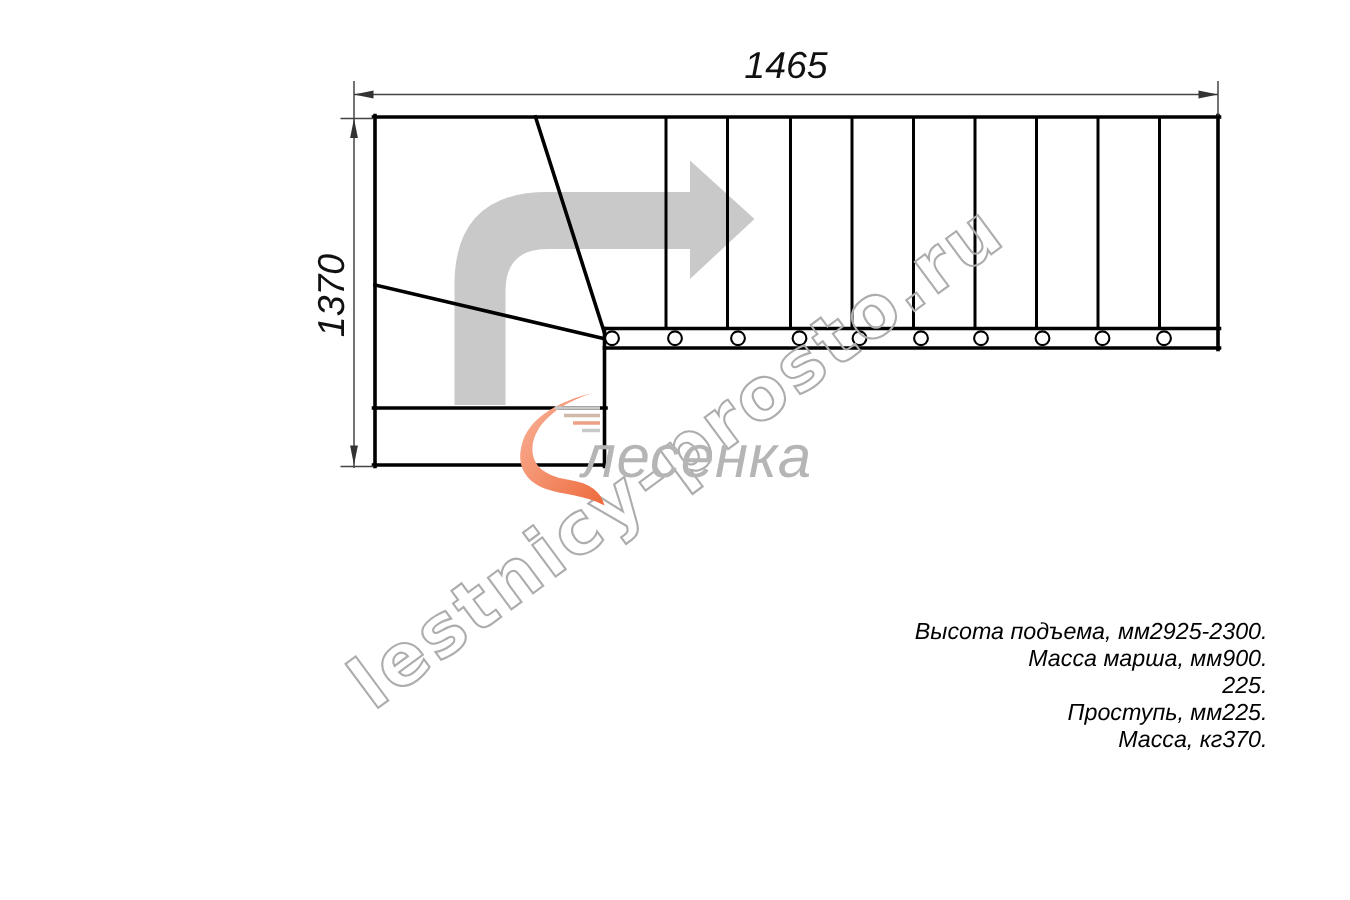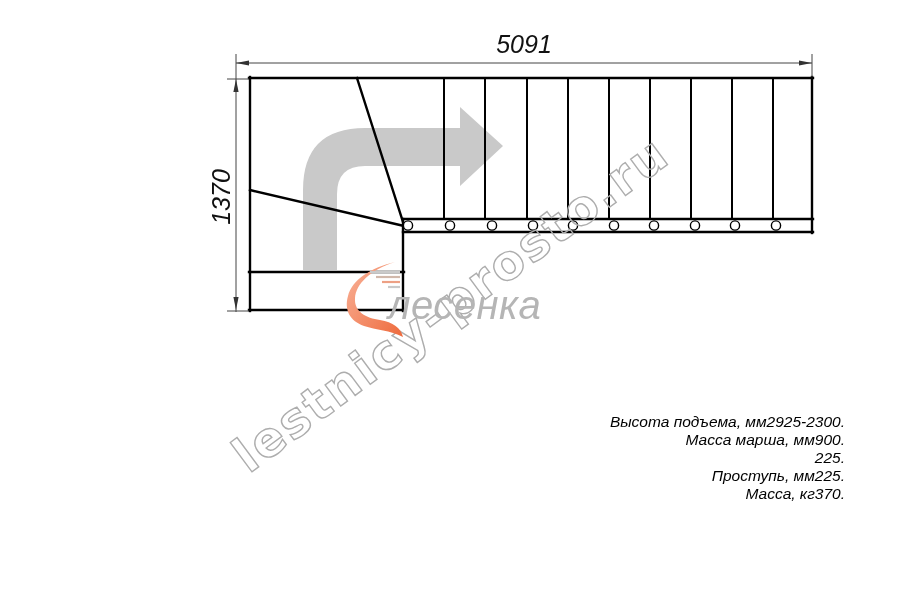--- a/index.html
+++ b/index.html
@@ -132,21 +132,21 @@
       <circle cx="614" cy="225.5" r="4.6"></circle>
       <circle cx="654" cy="225.5" r="4.6"></circle>
       <circle cx="695" cy="225.5" r="4.6"></circle>
       <circle cx="735" cy="225.5" r="4.6"></circle>
       <circle cx="776" cy="225.5" r="4.6"></circle>
     </g>
 
     <text transform="translate(453,307) rotate(-36.5)" text-anchor="middle" dominant-baseline="middle" font-family="DejaVu Sans, sans-serif" font-size="48" font-weight="bold" letter-spacing="2.5" fill="none" stroke="#adadad" stroke-width="1.4">lestnicy-prosto.ru</text>
   </svg>
 
-  <div class="dim-label width">5091</div>
+  <div class="dim-label width">1465</div>
   <div class="dim-label height">1370</div>
 
   <div class="logo">
     <svg class="swoosh" width="70" height="95" viewBox="0 0 70 95">
       <path d="M55,10 C30,18 16,32 15,46 C14,60 26,66 40,68 C53,70 61,76 63,85 C50,78 36,78 24,74 C10,69 4,58 8,44 C12,28 30,16 55,10 Z" fill="url(#swooshGrad)"></path>
       <g stroke-width="2.2" fill="none">
         <line x1="30" y1="20" x2="60" y2="20" stroke="#c9c9c9"></line>
         <line x1="36" y1="25" x2="60" y2="25" stroke="#d0b8ab"></line>
         <line x1="42" y1="30" x2="60" y2="30" stroke="#eda084"></line>
         <line x1="48" y1="35" x2="60" y2="35" stroke="#c9c9c9"></line>

